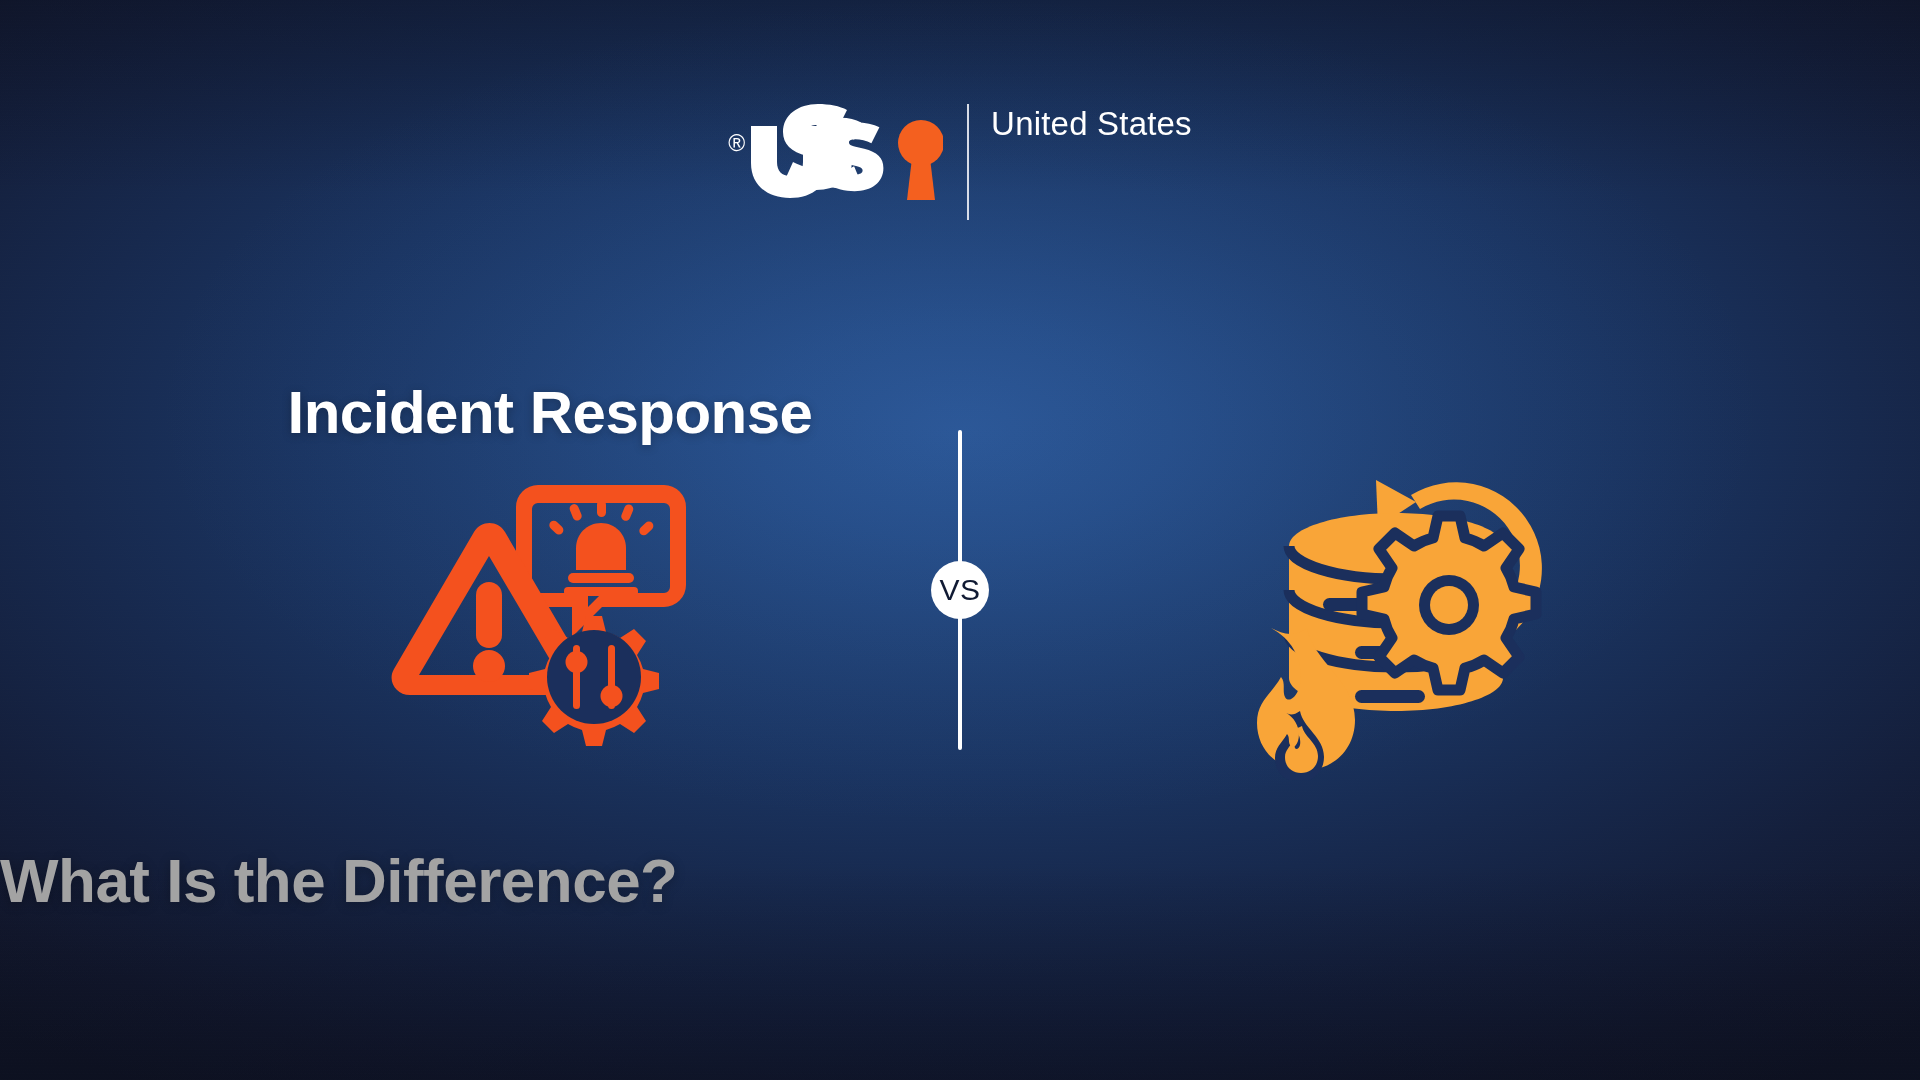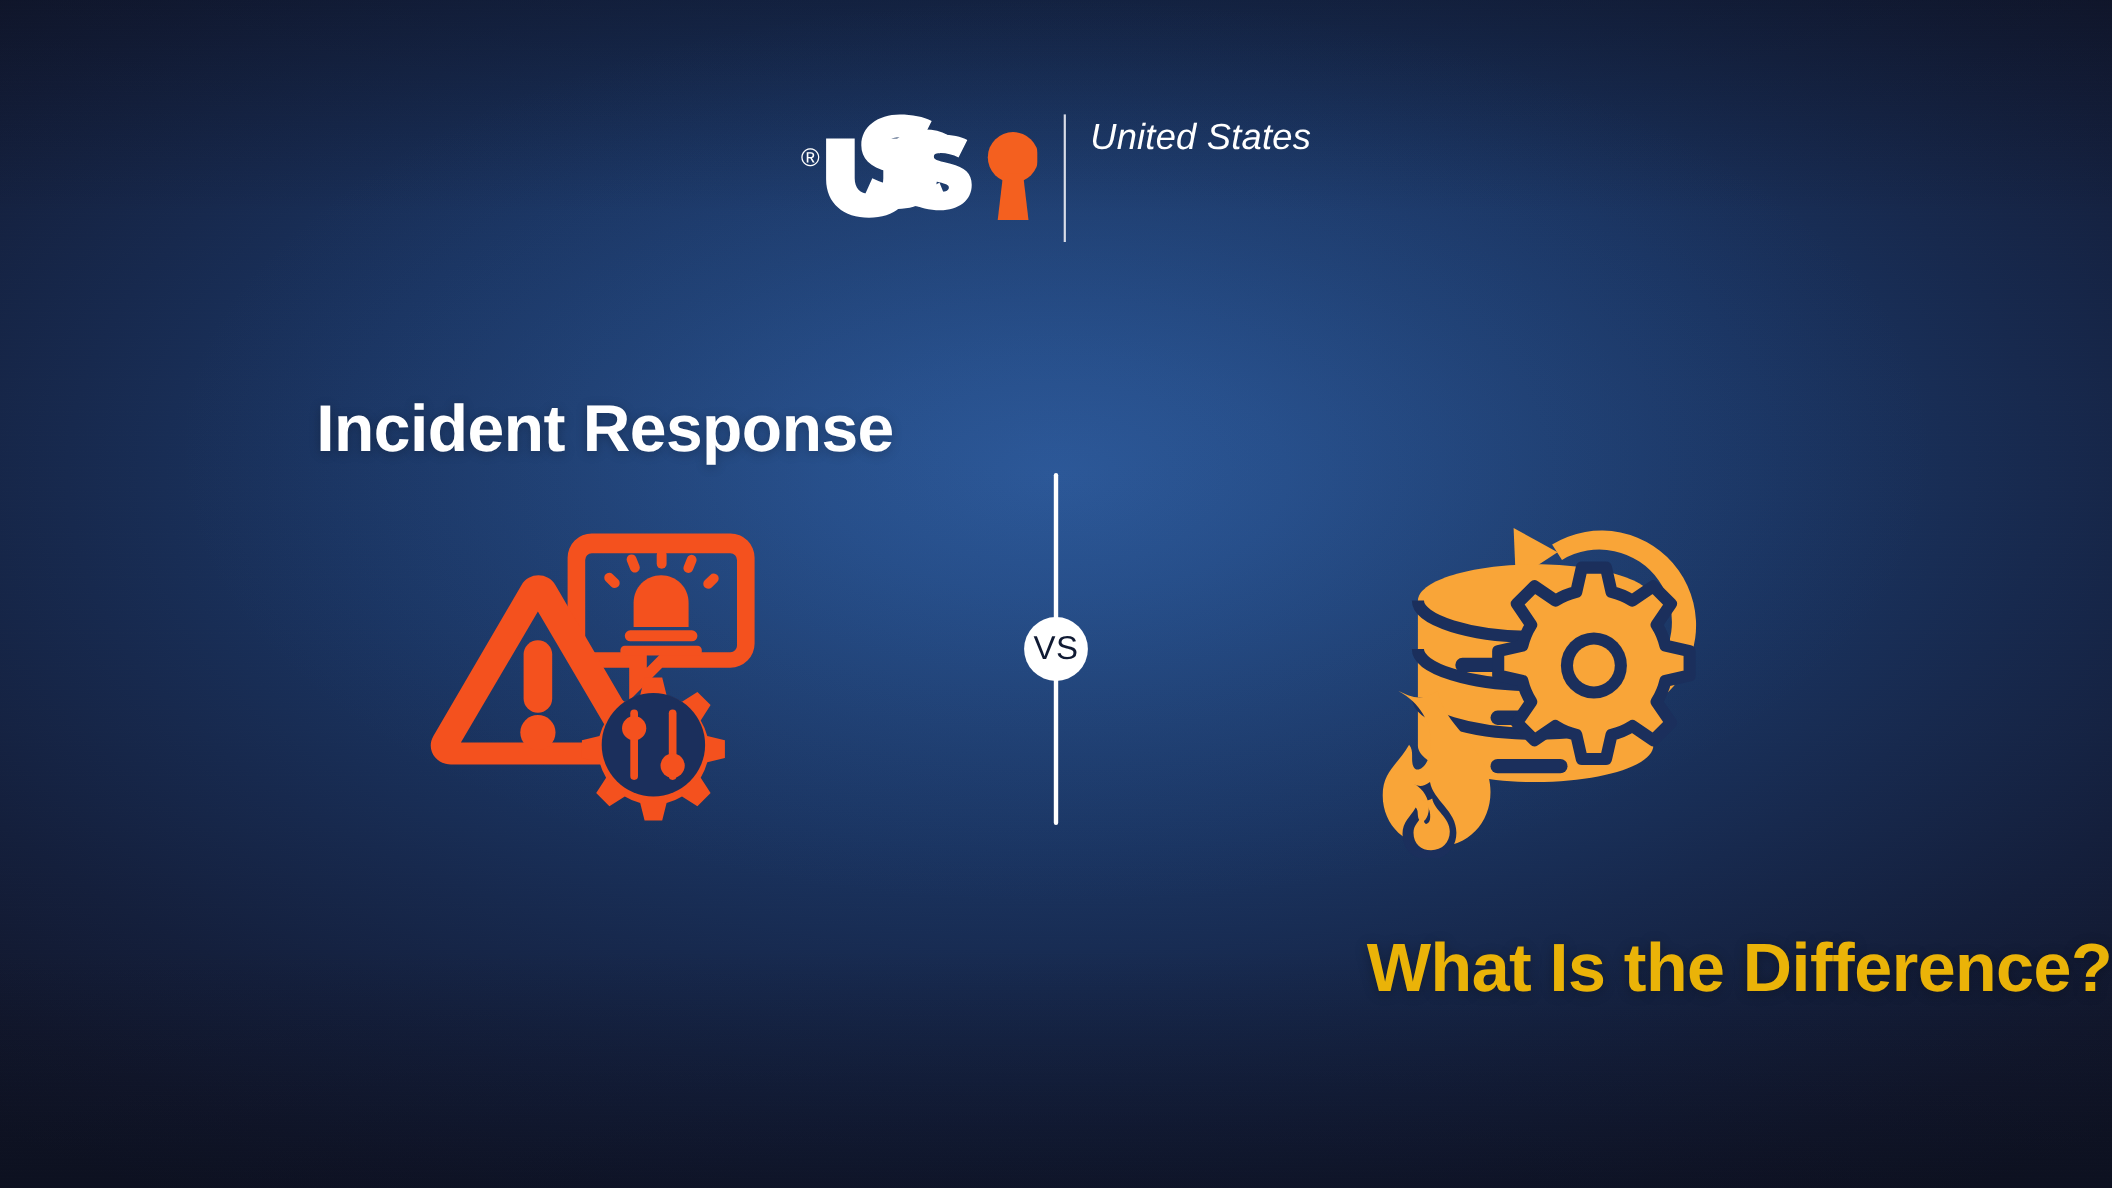--- a/index.html
+++ b/index.html
@@ -53,30 +53,30 @@
   .reg-mark {
     color:#ffffff; font-size:23px; line-height:1;
     margin-top:36px; margin-right:2px;
     font-family:"Liberation Sans", sans-serif;
   }
   .logo-divider {
     width:2px; height:116px; background:#e8eaf2;
     margin:8px 22px 0 24px; opacity:.92;
   }
   .logo-lines { display:flex; flex-direction:row; justify-content:flex-start;
-    padding-top:4px;font-style:italic; }
+    padding-top:4px; }
   .logo-line {
     font-size:33px; line-height:48px; letter-spacing:.2px;
     font-weight:400;
   }
   .ll-white { color:#ffffff; }
   .ll-orange { color:#f4601f; }
 
   
-  #headings { position:absolute; top:355px; left:0; right:0; height:72px; }
+  #headings { position:absolute; top:378px; left:0; right:0; height:72px; }
   .cmp-title {
     position:absolute; top:0;
     font-size:60px; font-weight:700; color:#ffffff;
     letter-spacing:-0.5px; white-space:nowrap;
     text-shadow:0 2px 10px rgba(0,0,0,.25);
   }
   #title-left  { left:240px;  width:620px; text-align:center; }
   #title-right { right:228px; width:620px; text-align:center; }
 
   
@@ -92,22 +92,22 @@
   }
 
   
   #icon-left  { position:absolute; left:370px;  top:470px; width:320px; height:310px; }
   #icon-right { position:absolute; left:1205px; top:450px; width:350px; height:330px; }
   #icon-left svg, #icon-right svg { width:100%; height:100%; display:block; }
 
   
   #footer-title {
     position:absolute; top:845px; left:0; right:0;
-    text-align:right;
-    font-size:62px; font-weight:700; color:#eab308;
+    text-align:left;
+    font-size:62px; font-weight:700; color:#a3a3a3;
     letter-spacing:-0.5px;
     text-shadow:0 2px 12px rgba(0,0,0,.28);
   }
 </style>
 </head>
 <body>
 
 <div id="bg-layer"></div>
 <div id="bg-vignette"></div>
 <div id="bg-noise"></div>

